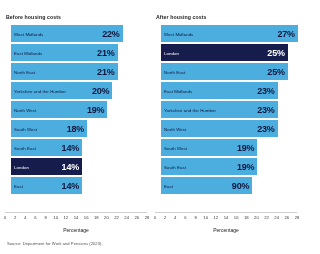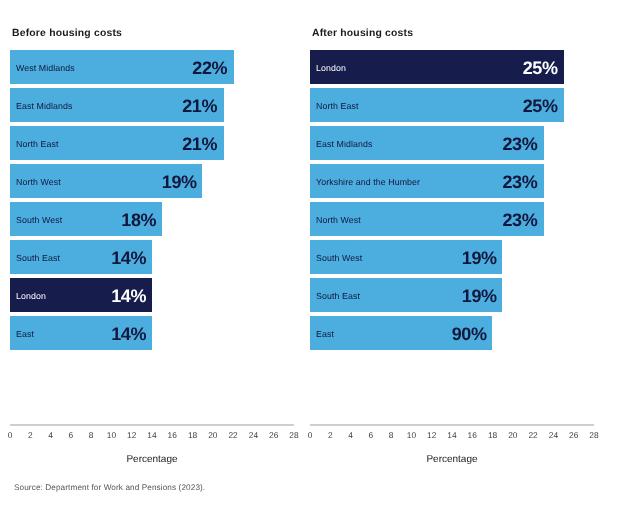--- a/index.html
+++ b/index.html
@@ -37,21 +37,21 @@
     color: #1b1b1b;
     letter-spacing: 0.1px;
     margin: 13px 0 4px 2px;
     height: 8px;
     line-height: 8px;
   }
   .plot {
     position: relative;
     width: 142px;
     height: 170px;
-    margin-left: 1px;
+    margin-left: 7px;
     text-align: right;
   }
   .bar-row {
     position: relative;
     height: 17px;
     margin-bottom: 2px;
   }
   .bar {
     position: absolute;
     left: 0;
@@ -156,20 +156,26 @@
               <span class="bar-label">East Midlands</span>
             </div>
           </div>
           <div class="bar-row">
             <div class="bar" style="width: 106.5px;">
               <span class="bar-value">21%</span>
               <span class="bar-label">North East</span>
             </div>
           </div>
           <div class="bar-row">
+            <div class="bar" style="width: 101.429px;">
+              <span class="bar-value">20%</span>
+              <span class="bar-label">Yorkshire and the Humber</span>
+            </div>
+          </div>
+          <div class="bar-row">
             <div class="bar" style="width: 96.3571px;">
               <span class="bar-value">19%</span>
               <span class="bar-label">North West</span>
             </div>
           </div>
           <div class="bar-row">
             <div class="bar" style="width: 76.0714px;">
               <span class="bar-value">18%</span>
               <span class="bar-label">South West</span>
             </div>
@@ -191,20 +197,26 @@
               <span class="bar-value">14%</span>
               <span class="bar-label">East</span>
             </div>
           </div>
         </div>
     </div>
 
     <div class="panel">
       <div class="panel-title">After housing costs</div>
       <div class="plot" id="plot-right">
+          <div class="bar-row">
+            <div class="bar" style="width: 136.929px;">
+              <span class="bar-value">27%</span>
+              <span class="bar-label">West Midlands</span>
+            </div>
+          </div>
           <div class="bar-row">
             <div class="bar highlight" style="width: 126.786px;">
               <span class="bar-value">25%</span>
               <span class="bar-label">London</span>
             </div>
           </div>
           <div class="bar-row">
             <div class="bar" style="width: 126.786px;">
               <span class="bar-value">25%</span>
               <span class="bar-label">North East</span>

